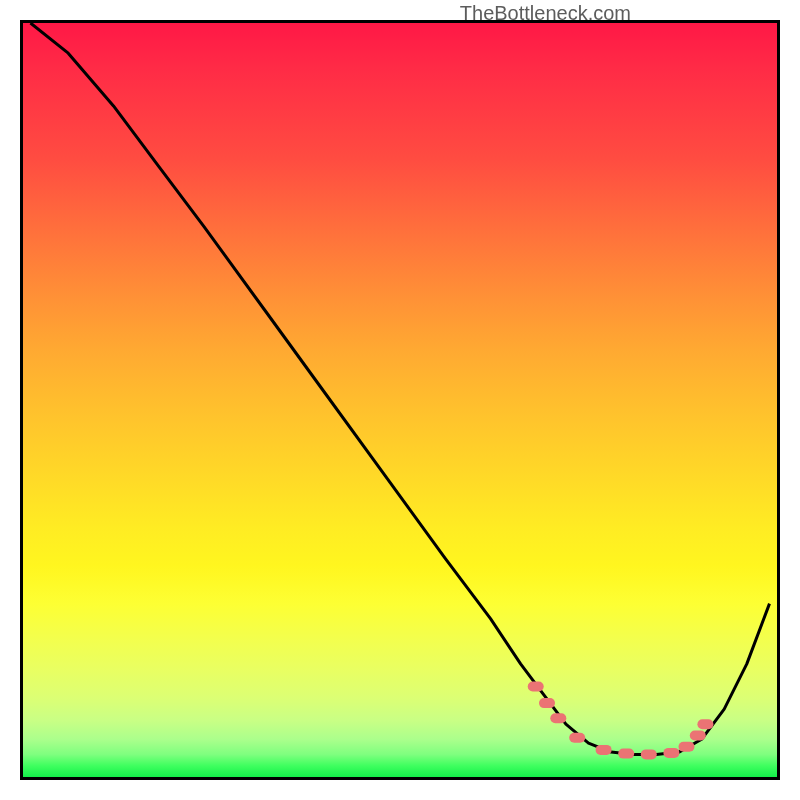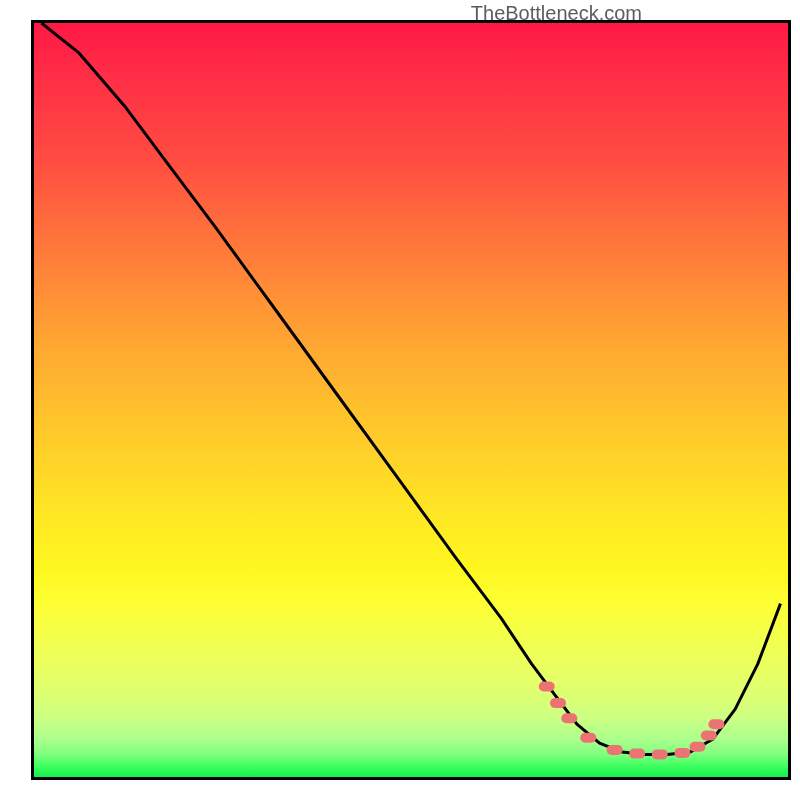--- a/index.html
+++ b/index.html
@@ -8,21 +8,20 @@
     width: 800px;
     height: 800px;
     background: #ffffff;
     font-family: Arial, Helvetica, sans-serif;
     overflow: hidden;
   }
   .canvas {
     position: relative;
     width: 643px;
     height: 800px;
-    margin-left: 11px;
   }
   .watermark {
     position: absolute;
     top: 2px;
     right: 12px;
     color: #5c5c5c;
     font-size: 20px;
     font-weight: 400;
     letter-spacing: 0;
     z-index: 5;

